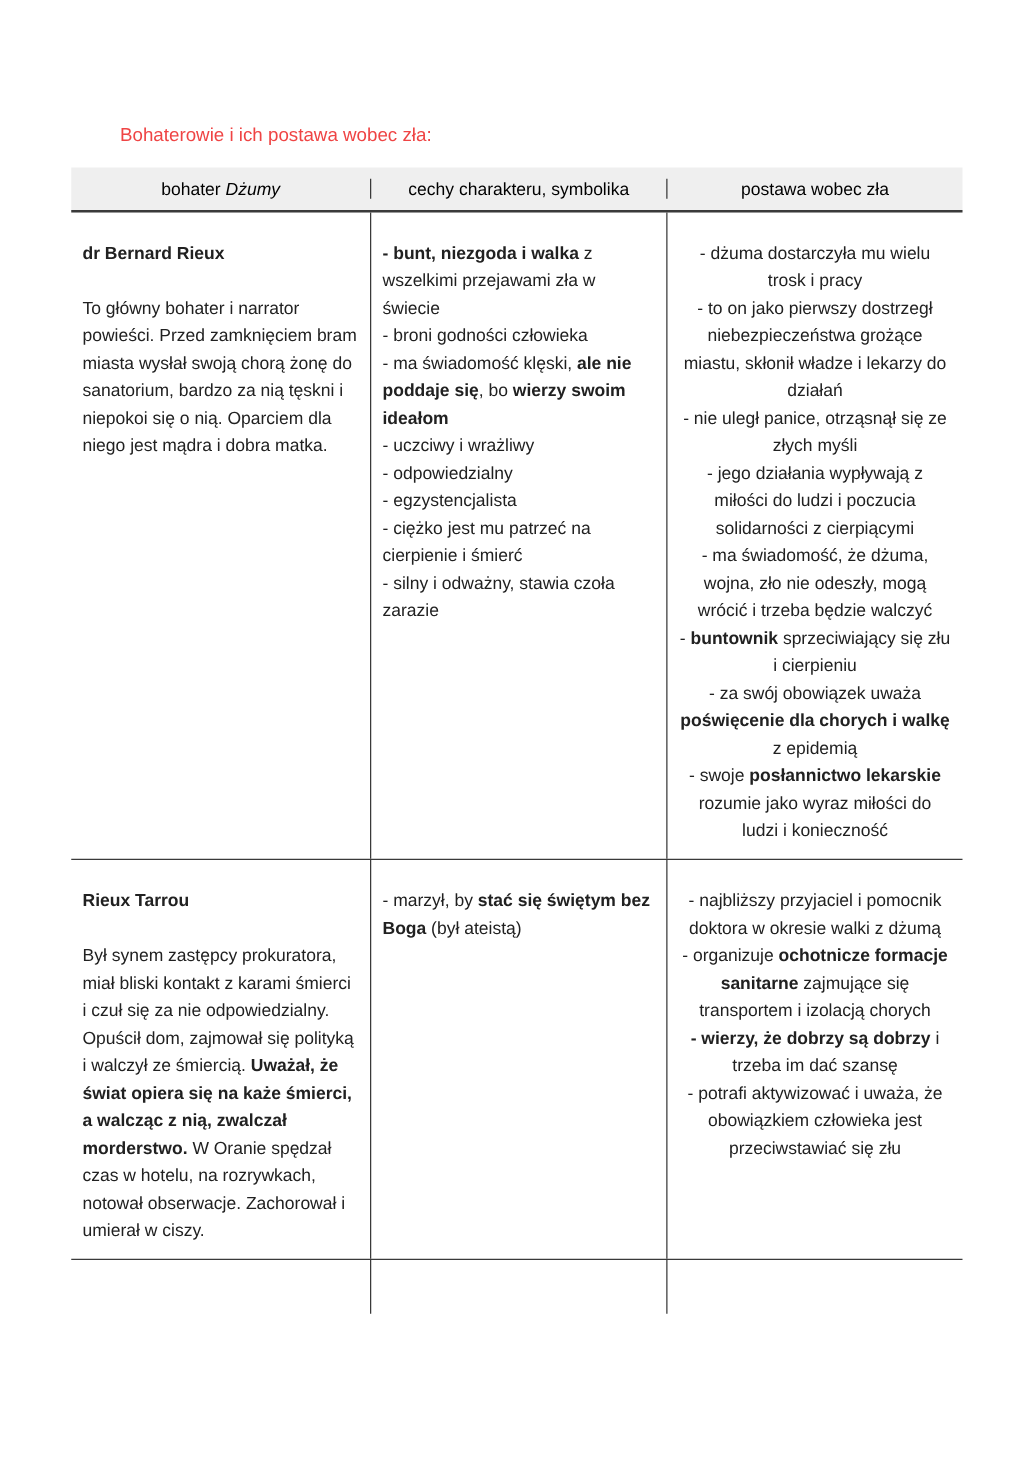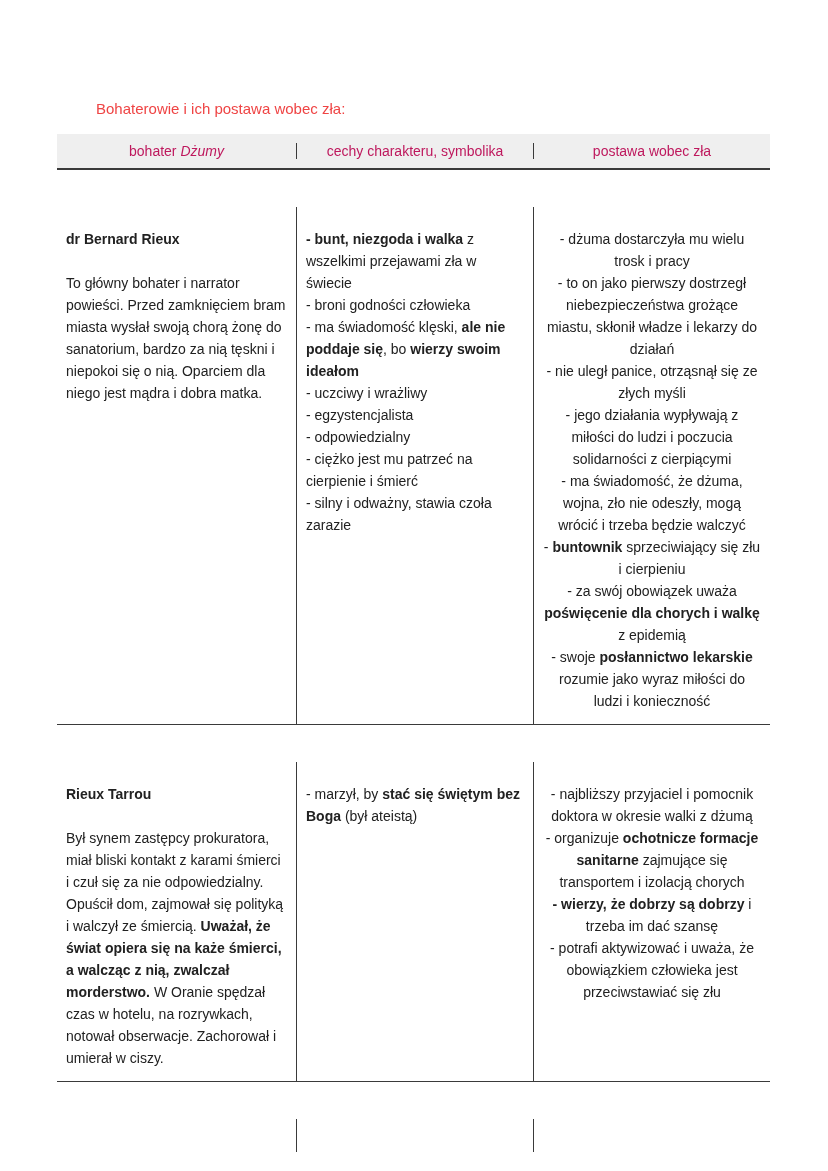--- a/index.html
+++ b/index.html
@@ -21,35 +21,34 @@
   }
   .doc-table{
     position:absolute;left:57px;top:134px;width:713px;
   }
   .thead{
     display:flex;background:var(--header-bg);
     border-bottom:2px solid var(--border-c);
     height:36px;align-items:center;
   }
   .th{
-    text-align:center;font-size:14px;color:#be185d;
+    text-align:center;font-size:14px;color:#000000;
     padding:0 4px;
   }
   .tr{
     display:flex;border-bottom:1.5px solid var(--border-c);
   }
   .tr.cut{height:43px;border-bottom:none;}
   .c1{width:239px;flex:0 0 239px;}
   .c2{width:237px;flex:0 0 237px;}
   .c3{width:237px;flex:0 0 237px;text-align:center;}
   .th + .th, .td + .td{border-left:1.5px solid var(--border-c);}
   .td{
     font-size:14px;line-height:22px;
     padding:21px 9px 12px 9px;
-    margin-top:37px;
   }
   .para{min-height:22px;}
   .bd{font-weight:bold;}
   .it{font-style:italic;}
 </style>
 </head>
 <body>
 
 <div class="doc-title">Bohaterowie i ich postawa wobec zła:</div>
 
@@ -64,22 +63,22 @@
         <div class="td c1">
           <div class="para"><span class="bd">dr Bernard Rieux</span></div>
           <div class="para">&nbsp;</div>
           <div class="para"><span>To główny bohater i narrator powieści. Przed zamknięciem bram miasta wysłał swoją chorą żonę do sanatorium, bardzo za nią tęskni i niepokoi się o nią. Oparciem dla niego jest mądra i dobra matka.</span></div>
         </div>
         <div class="td c2">
           <div class="para"><span class="bd">- bunt, niezgoda i walka</span><span> z wszelkimi przejawami zła w świecie</span></div>
           <div class="para"><span>- broni godności człowieka</span></div>
           <div class="para"><span>- ma świadomość klęski, </span><span class="bd">ale nie poddaje się</span><span>, bo </span><span class="bd">wierzy swoim ideałom</span></div>
           <div class="para"><span>- uczciwy i wrażliwy</span></div>
+          <div class="para"><span>- odpowiedzialny</span></div>
           <div class="para"><span>- egzystencjalista</span></div>
-          <div class="para"><span>- odpowiedzialny</span></div>
           <div class="para"><span>- ciężko jest mu patrzeć na cierpienie i śmierć</span></div>
           <div class="para"><span>- silny i odważny, stawia czoła zarazie</span></div>
         </div>
         <div class="td c3">
           <div class="para"><span>- dżuma dostarczyła mu wielu trosk i pracy</span></div>
           <div class="para"><span>- to on jako pierwszy dostrzegł niebezpieczeństwa grożące miastu, skłonił władze i lekarzy do działań</span></div>
           <div class="para"><span>- nie uległ panice, otrząsnął się ze złych myśli</span></div>
           <div class="para"><span>- jego działania wypływają z miłości do ludzi i poczucia solidarności z cierpiącymi</span></div>
           <div class="para"><span>- ma świadomość, że dżuma, wojna, zło nie odeszły, mogą wrócić i trzeba będzie walczyć</span></div>
           <div class="para"><span>- </span><span class="bd">buntownik</span><span> sprzeciwiający się złu i cierpieniu</span></div>

